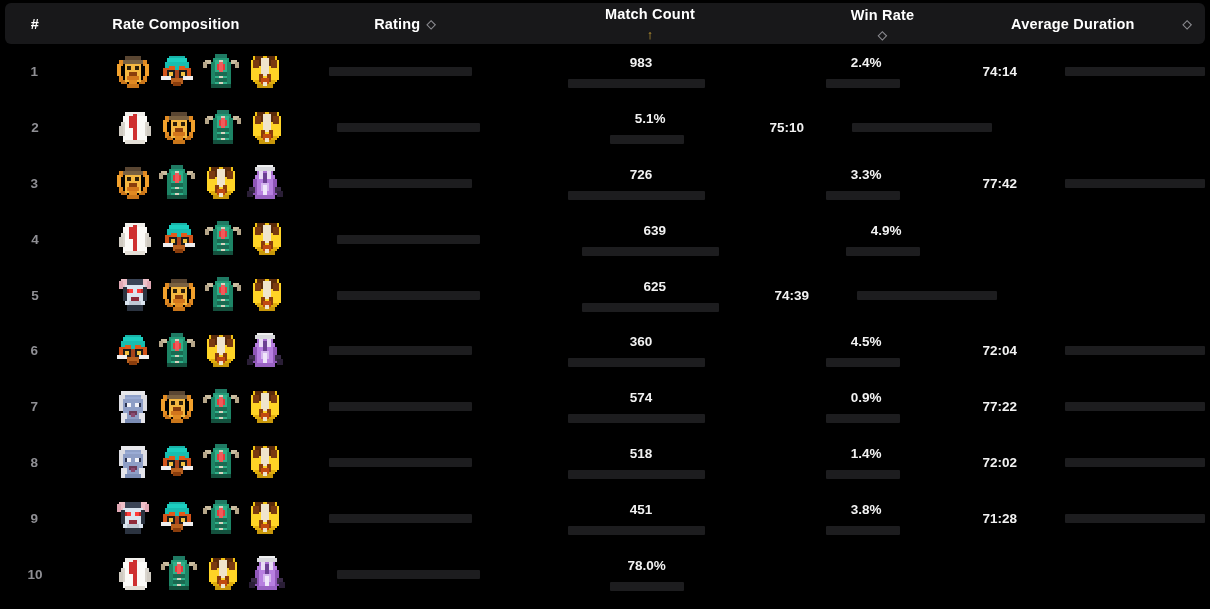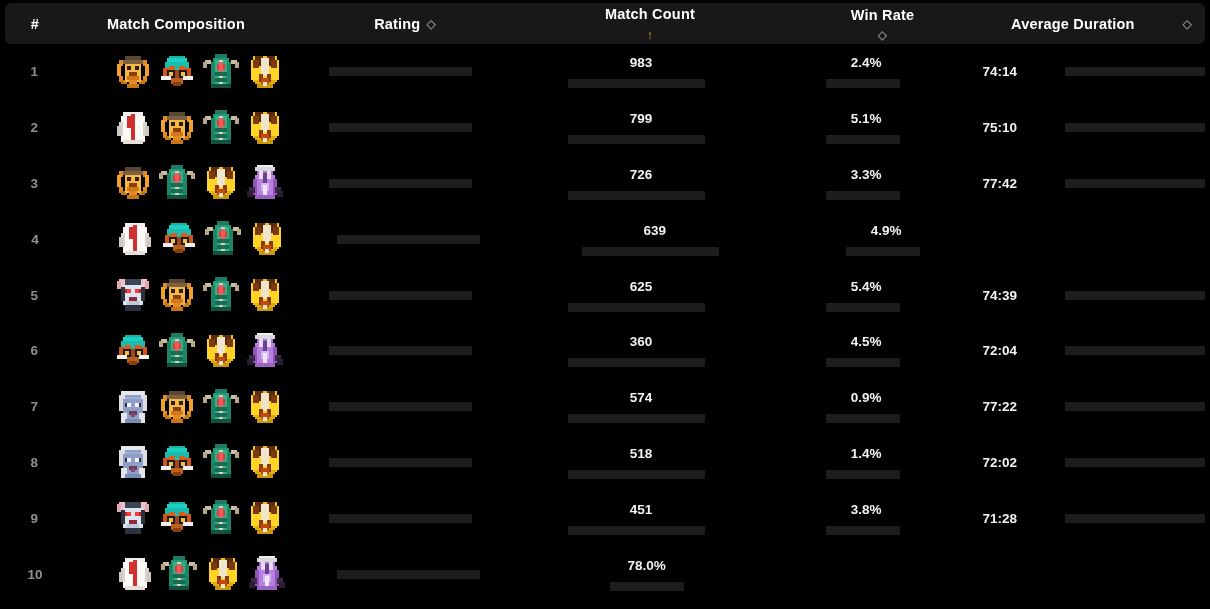--- a/index.html
+++ b/index.html
@@ -93,21 +93,21 @@
 </head>
 <body>
 
 <div class="table-wrap">
 
   <div class="thead">
     <div class="th c-rank">
       <span>#</span>
     </div>
     <div class="th c-team">
-      <span>Match Composition</span>
+      <span>Rate Composition</span>
     </div>
     <div class="th c-rating">
       <span>Rating</span>
       <span class="sort-ico">◇</span>
     </div>
     <div class="th c-match">
       <span>Match Count</span>
       <span class="sort-ico active">↑</span>
     </div>
     <div class="th c-win">
@@ -288,24 +288,20 @@
               <rect x="6" y="10" width="2" height="4" fill="#8a3d0c"></rect>
               <rect x="10" y="10" width="2" height="4" fill="#8a3d0c"></rect>
               <rect x="7" y="12" width="4" height="3" fill="#c04a10"></rect>
               <rect x="8" y="14" width="2" height="2" fill="#efe4cc"></rect>
             </svg>
           </span>
         </div>
         <div class="cell c-rating metric">
           <span class="bar-track"><span class="bar-fill" style="width:56%"></span></span>
         </div>
-        <div class="cell c-match metric with-label">
-          <span class="m-label">799</span>
-          <span class="bar-track"><span class="bar-fill" style="width:81%"></span></span>
-        </div>
         <div class="cell c-win metric with-label">
           <span class="m-label">5.1%</span>
           <span class="bar-track"><span class="bar-fill" style="width:5.17%"></span></span>
         </div>
         <div class="cell c-dur metric with-label">
           <span class="m-label">75:10</span>
           <span class="bar-track"><span class="bar-fill" style="width:41%"></span></span>
         </div>
       </div>
       <div class="row">
@@ -570,24 +566,20 @@
             </svg>
           </span>
         </div>
         <div class="cell c-rating metric">
           <span class="bar-track"><span class="bar-fill" style="width:55%"></span></span>
         </div>
         <div class="cell c-match metric with-label">
           <span class="m-label">625</span>
           <span class="bar-track"><span class="bar-fill" style="width:64%"></span></span>
         </div>
-        <div class="cell c-win metric with-label">
-          <span class="m-label">5.4%</span>
-          <span class="bar-track"><span class="bar-fill" style="width:5.5%"></span></span>
-        </div>
         <div class="cell c-dur metric with-label">
           <span class="m-label">74:39</span>
           <span class="bar-track"><span class="bar-fill" style="width:41%"></span></span>
         </div>
       </div>
       <div class="row">
         <div class="cell c-rank rank">6</div>
         <div class="cell c-team team">
           <span class="unit">
             <svg viewBox="0 0 18 18" shape-rendering="crispEdges">

